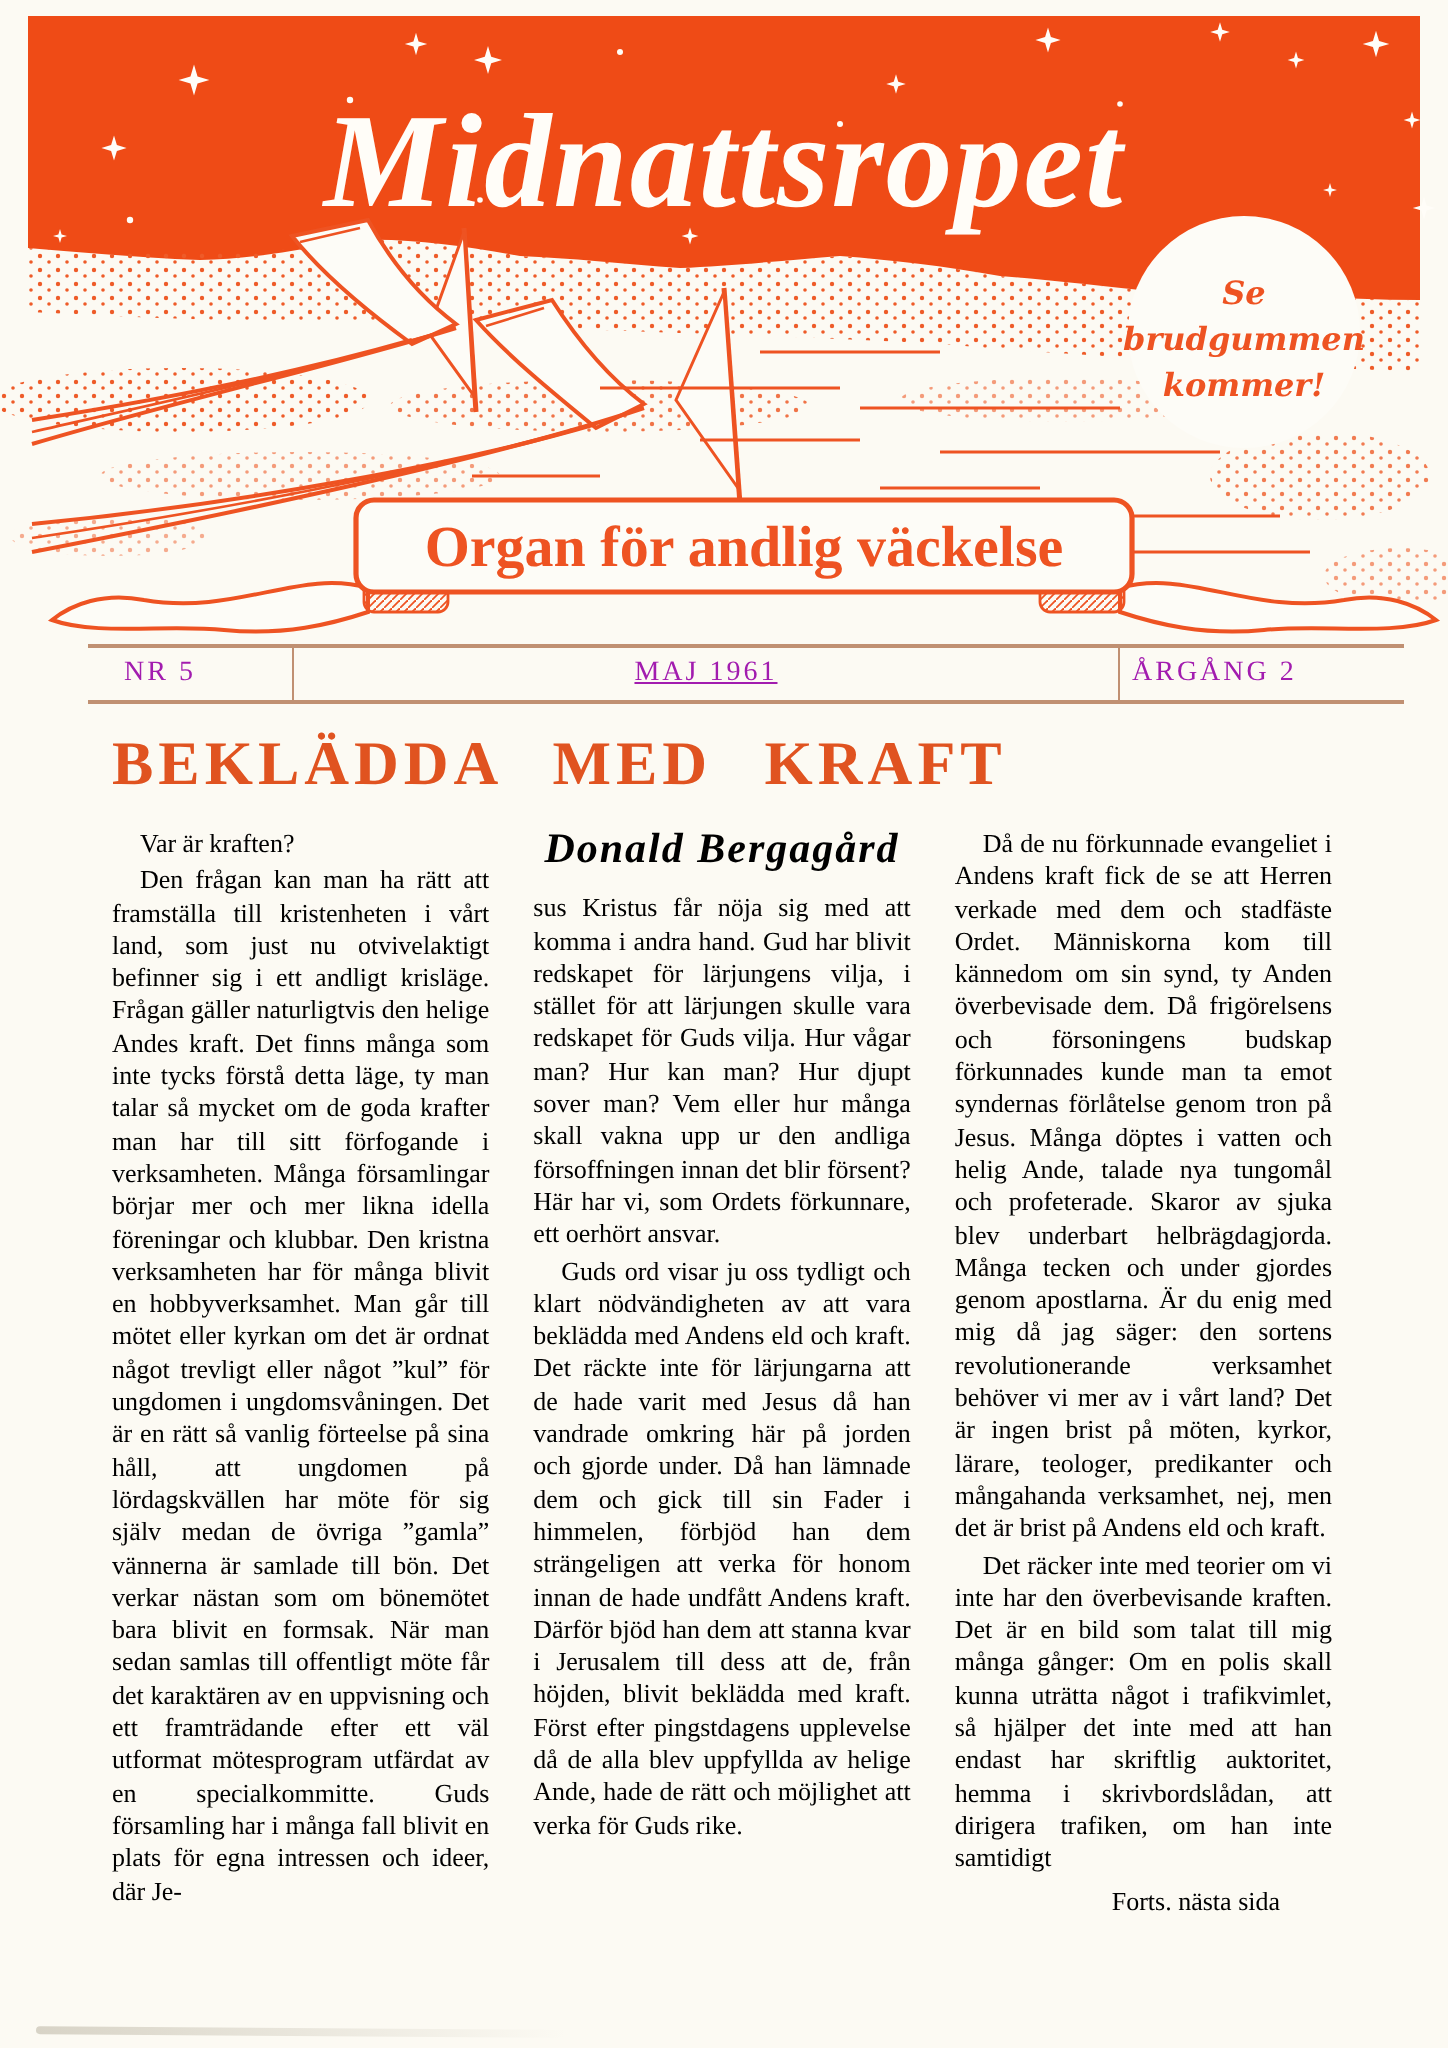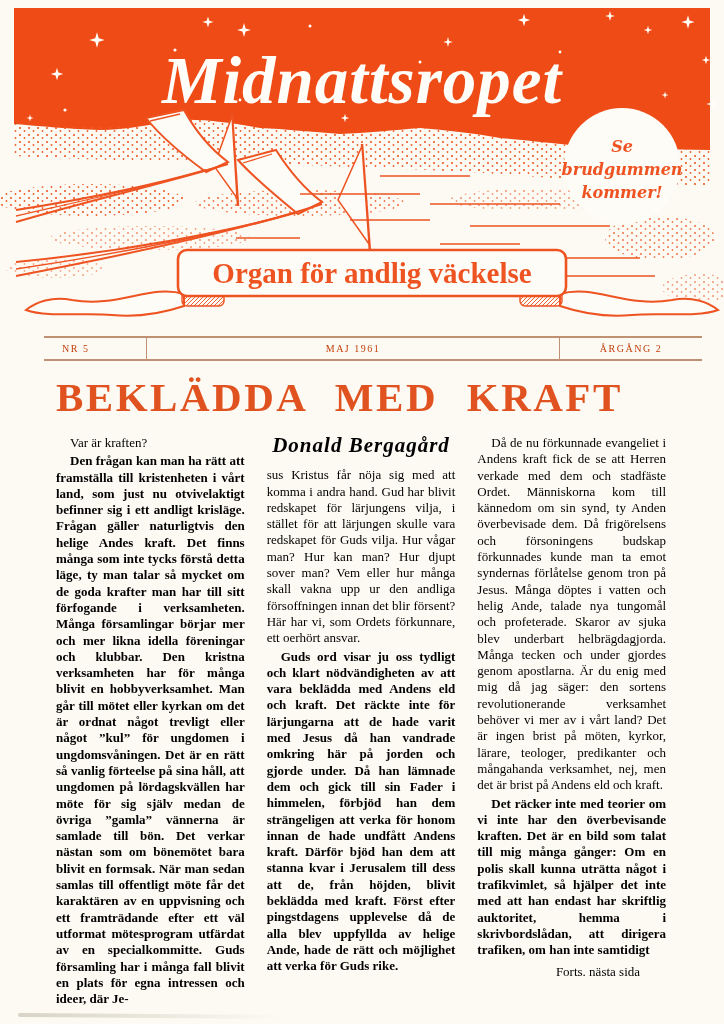--- a/index.html
+++ b/index.html
@@ -10,52 +10,52 @@
   }
   
   .masthead{position:relative;width:724px;height:322px;}
   .masthead svg{display:block;}
   .mast-title{
     font-family:"Liberation Serif",serif;
     font-style:italic;font-weight:bold;
   }
   
   .issue-bar{
-    margin:14px 22px 0 44px;
+    margin:0 22px 0 44px;
     display:flex;align-items:stretch;
     border-top:2px solid #c09072;
     border-bottom:2px solid #c09072;
-    color:#c2410c;
-    font-size:10px;letter-spacing:1.5px;
+    color:#a21caf;
+    font-size:14px;letter-spacing:1.5px;
   }
   .issue-cell{padding:5px 6px;}
   .cell-number{width:78px;border-right:1.5px solid #c09072;padding-left:18px;}
-  .cell-date{flex:1;text-align:center;}
-  .cell-volume{width:130px;border-left:1.5px solid #c09072;text-align:center;font-family:Liberation Serif, serif;}
+  .cell-date{flex:1;text-align:center;text-decoration:underline;}
+  .cell-volume{width:130px;border-left:1.5px solid #c09072;font-family:Liberation Serif, serif;}
   
   .headline{
     margin:12px 56px 0 56px;
     color:#e05320;
     font-weight:bold;
-    font-size:41px;
+    font-size:31px;
     letter-spacing:2.5px;
     word-spacing:16px;
     white-space:nowrap;
   }
   
   .columns{
     display:flex;gap:22px;
     margin:14px 58px 0 56px;
     color:#000000;
     font-size:13px;line-height:16.3px;
     text-align:justify;
   }
   .col{flex:1;min-width:0;}
   .para{margin:0;}
-  .para + .para{margin-top:2px;font-weight:bold;}
+  .para + .para{margin-top:2px;}
   .indent{text-indent:14px;}
   .byline{
     text-align:center;
     font-family:Liberation Serif, serif;
     font-style:italic;font-weight:bold;
     font-size:21px;letter-spacing:1px;
     margin:2px 0 14px 0;
     text-indent:0;
   }
   .continuation{

